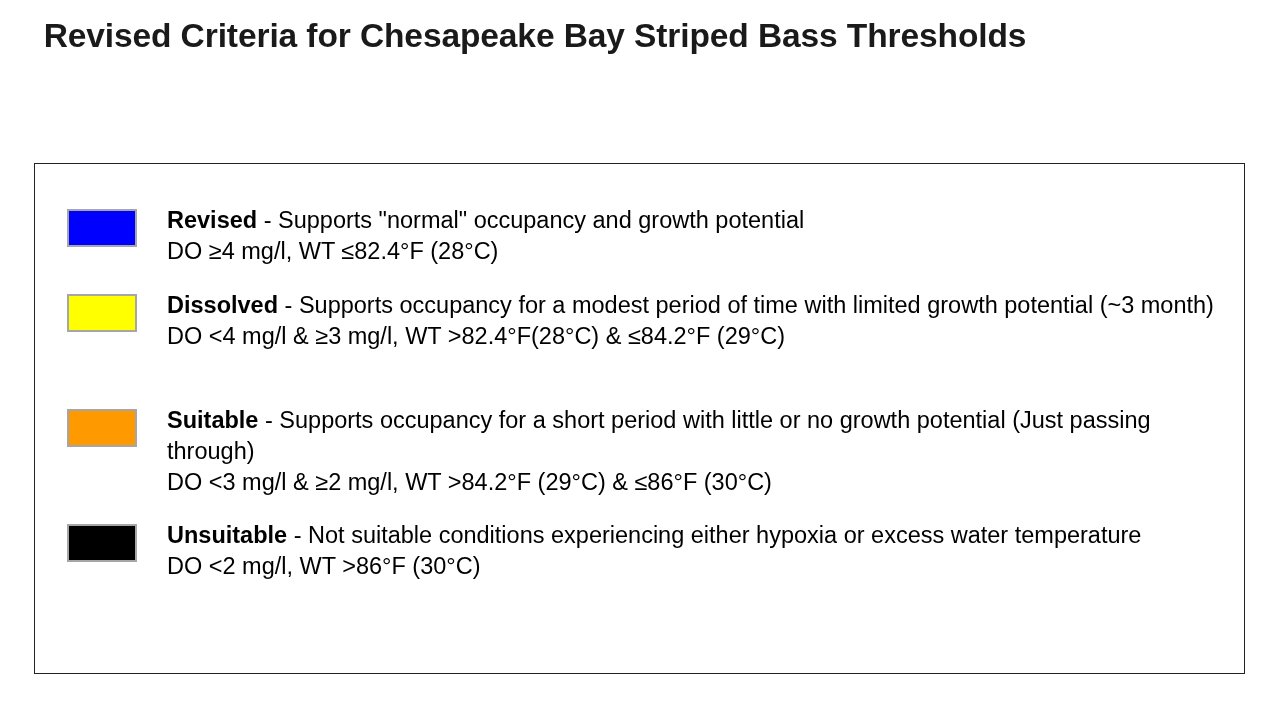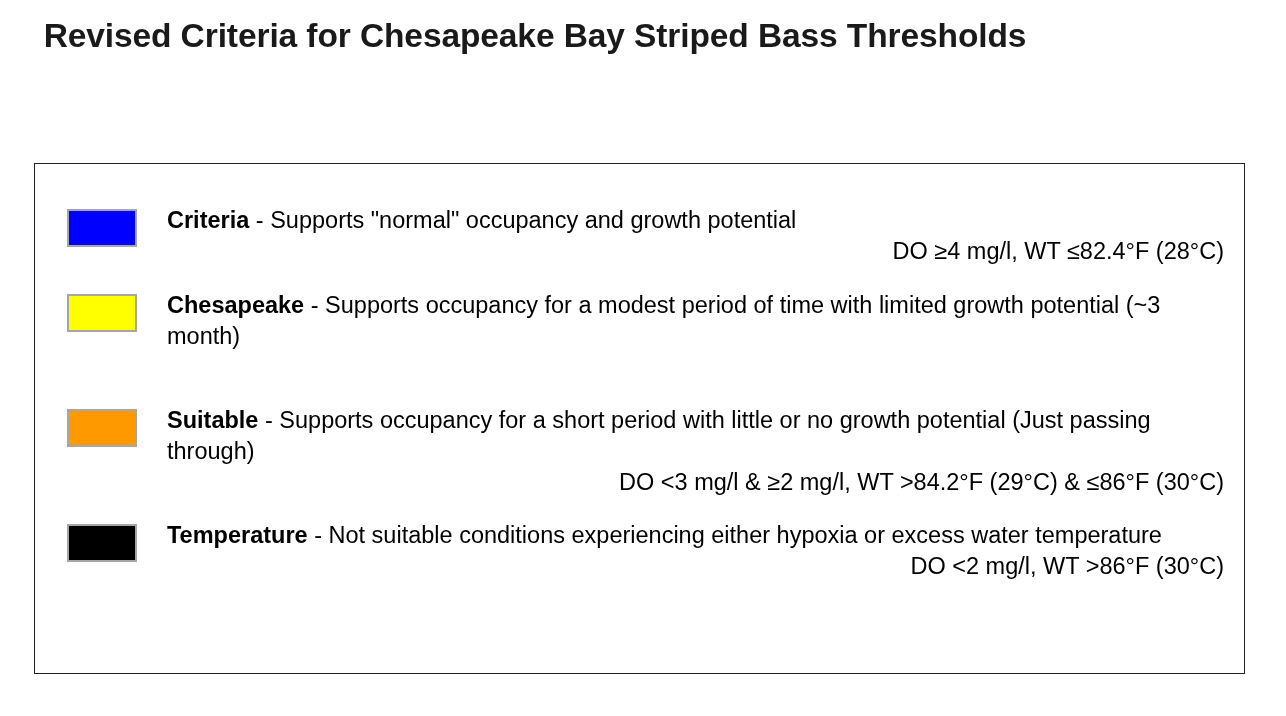--- a/index.html
+++ b/index.html
@@ -86,56 +86,56 @@
   }
   .legend-text .sep {
     font-weight: normal;
   }
   .legend-text .desc {
     font-weight: normal;
   }
   .legend-text .thresholds {
     display: block;
     white-space: nowrap;
-    text-align: right;
   }
 </style>
 </head>
 <body>
 
 <div class="title-block">
   <span class="title-line">Revised Criteria for Chesapeake Bay Striped Bass Thresholds</span>
 </div>
 
 <div class="legend-panel">
 
   <div class="legend-row r0">
     <div class="swatch" style="background:#0000ff;"></div>
     <div class="legend-text">
-      <span class="para"><span class="term">Criteria</span><span class="sep"> - </span><span class="desc">Supports "normal" occupancy and growth potential</span></span>
+      <span class="para"><span class="term">Revised</span><span class="sep"> - </span><span class="desc">Supports "normal" occupancy and growth potential</span></span>
       <span class="thresholds">DO ≥4 mg/l, WT ≤82.4°F (28°C)</span>
     </div>
   </div>
 
   <div class="legend-row r1">
     <div class="swatch" style="background:#ffff00;"></div>
     <div class="legend-text">
-      <span class="para"><span class="term">Chesapeake</span><span class="sep"> - </span><span class="desc">Supports occupancy for a modest period of time with limited growth potential (~3 month)</span></span>
+      <span class="para"><span class="term">Dissolved</span><span class="sep"> - </span><span class="desc">Supports occupancy for a modest period of time with limited growth potential (~3 month)</span></span>
+      <span class="thresholds">DO &lt;4 mg/l &amp; ≥3 mg/l, WT &gt;82.4°F(28°C) &amp; ≤84.2°F (29°C)</span>
     </div>
   </div>
 
   <div class="legend-row r2">
     <div class="swatch" style="background:#ff9900;"></div>
     <div class="legend-text">
       <span class="para"><span class="term">Suitable</span><span class="sep"> - </span><span class="desc">Supports occupancy for a short period with little or no growth potential (Just passing through)</span></span>
       <span class="thresholds">DO &lt;3 mg/l &amp; ≥2 mg/l, WT &gt;84.2°F (29°C) &amp; ≤86°F (30°C)</span>
     </div>
   </div>
 
   <div class="legend-row r3">
     <div class="swatch" style="background:#000000;"></div>
     <div class="legend-text">
-      <span class="para"><span class="term">Temperature</span><span class="sep"> - </span><span class="desc">Not suitable conditions experiencing either hypoxia or excess water temperature</span></span>
+      <span class="para"><span class="term">Unsuitable</span><span class="sep"> - </span><span class="desc">Not suitable conditions experiencing either hypoxia or excess water temperature</span></span>
       <span class="thresholds">DO &lt;2 mg/l, WT &gt;86°F (30°C)</span>
     </div>
   </div>
 
 </div>
 
 </body></html>

